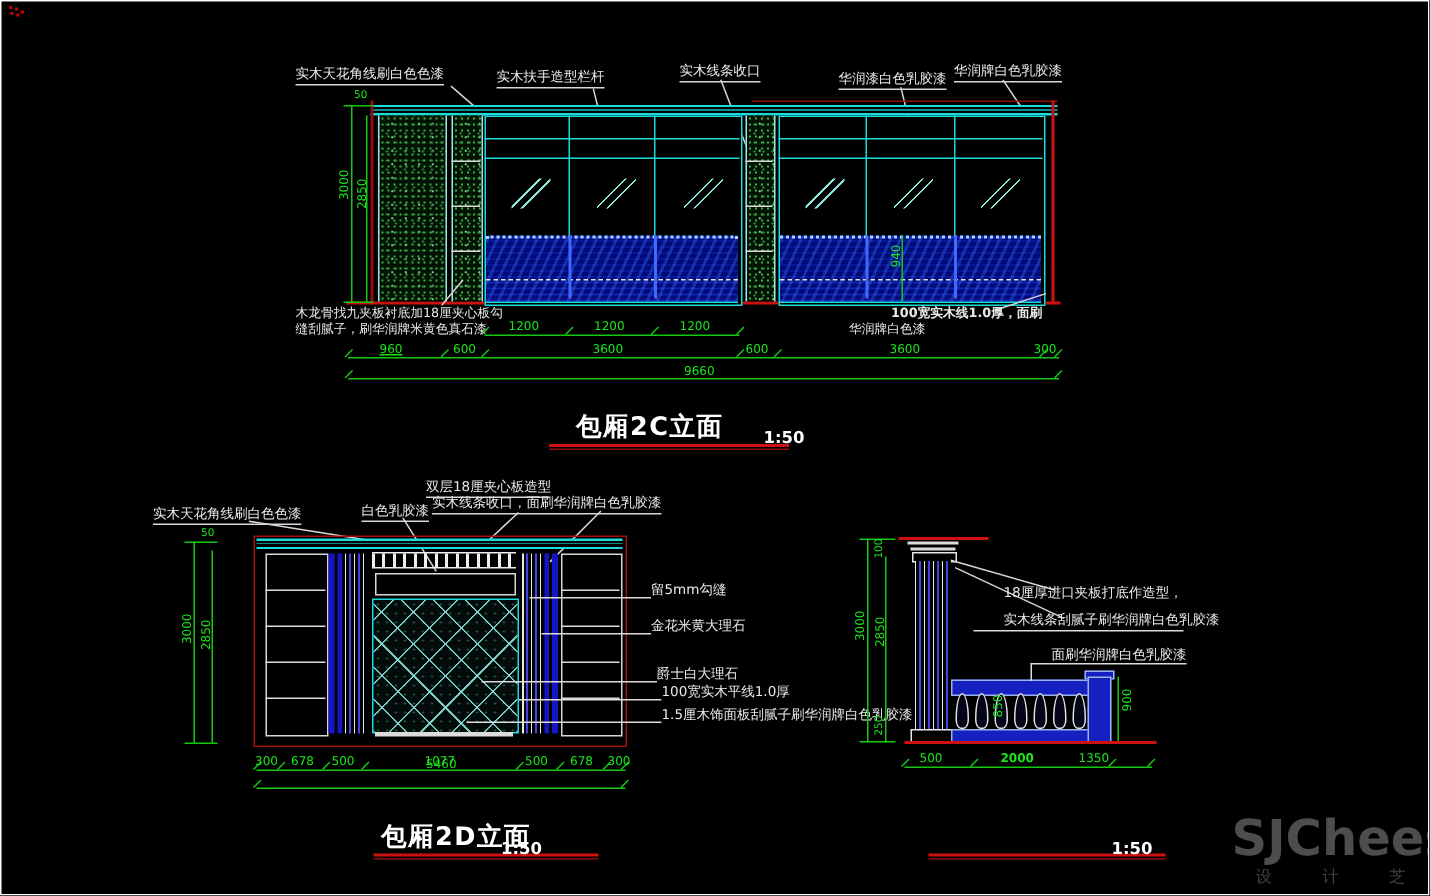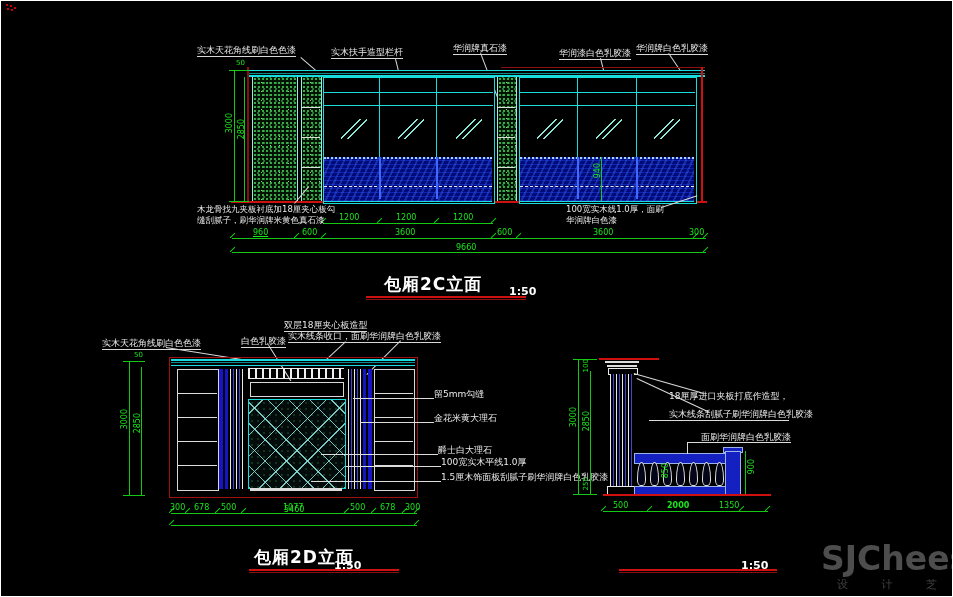--- a/index.html
+++ b/index.html
@@ -50,21 +50,21 @@
     box-shadow:4px 1px #c00,1px 4px #c00,5px 5px #c00,8px 3px #c00;}
 </style>
 </head>
 <body>
 
 <div class="canvas">
   <div class="corner"></div>
 
   <div class="lbl u" style="left:196px;top:44px;">实木天花角线刷白色色漆</div>
   <div class="lbl u" style="left:330px;top:46px;">实木扶手造型栏杆</div>
-  <div class="lbl u" style="left:452px;top:42px;">华润牌真石漆</div>
+  <div class="lbl u" style="left:452px;top:42px;">实木线条收口</div>
   <div class="lbl u" style="left:558px;top:47px;">华润漆白色乳胶漆</div>
   <div class="lbl u" style="left:635px;top:42px;">华润牌白色乳胶漆</div>
 
   <div class="leader" style="left:300px;top:56px;width:60px;transform:rotate(41deg);"></div>
   <div class="leader" style="left:395px;top:58px;width:103px;transform:rotate(76deg);"></div>
   <div class="leader" style="left:480px;top:52px;width:71px;transform:rotate(69deg);"></div>
   <div class="leader" style="left:600px;top:57px;width:40px;transform:rotate(76deg);"></div>
   <div class="leader" style="left:668px;top:52px;width:43px;transform:rotate(56deg);"></div>
 
   <div class="drline" style="left:500px;top:66px;width:204px;height:1px;"></div>
@@ -147,21 +147,21 @@
 
   <div class="gline" style="left:231px;top:251px;width:474px;height:1px;"></div>
   <div class="tick" style="left:228px;top:248px;"></div>
   <div class="tick" style="left:701px;top:248px;"></div>
   <div class="dim" style="left:455px;top:242px;">9660</div>
 
   <div class="leader" style="left:308px;top:186px;width:22px;transform:rotate(130deg);"></div>
   <div class="lbl" style="left:196px;top:204px;font-size:8.5px;">木龙骨找九夹板衬底加18厘夹心板勾</div>
   <div class="lbl" style="left:196px;top:215px;font-size:8.5px;">缝刮腻子，刷华润牌米黄色真石漆</div>
   <div class="leader" style="left:660px;top:206px;width:38px;transform:rotate(-18deg);"></div>
-  <div class="lbl" style="left:565px;top:204px;font-size:8.5px;">100宽实木线1.0厚，面刷</div>
+  <div class="lbl" style="left:593px;top:204px;font-size:8.5px;font-weight:bold;">100宽实木线1.0厚，面刷</div>
   <div class="lbl" style="left:565px;top:215px;font-size:8.5px;">华润牌白色漆</div>
 
   <div class="title" style="left:383px;top:272px;">包厢2C立面</div>
   <div class="rline" style="left:365px;top:295px;width:160px;height:2px;"></div>
   <div class="drline" style="left:365px;top:298px;width:160px;height:1px;"></div>
   <div class="scale" style="left:508px;top:284px;">1:50</div>
 
   <div class="lbl u" style="left:101px;top:337px;">实木天花角线刷白色色漆</div>
   <div class="lbl u" style="left:240px;top:335px;">白色乳胶漆</div>
   <div class="lbl u" style="left:283px;top:319px;">双层18厘夹心板造型</div>

